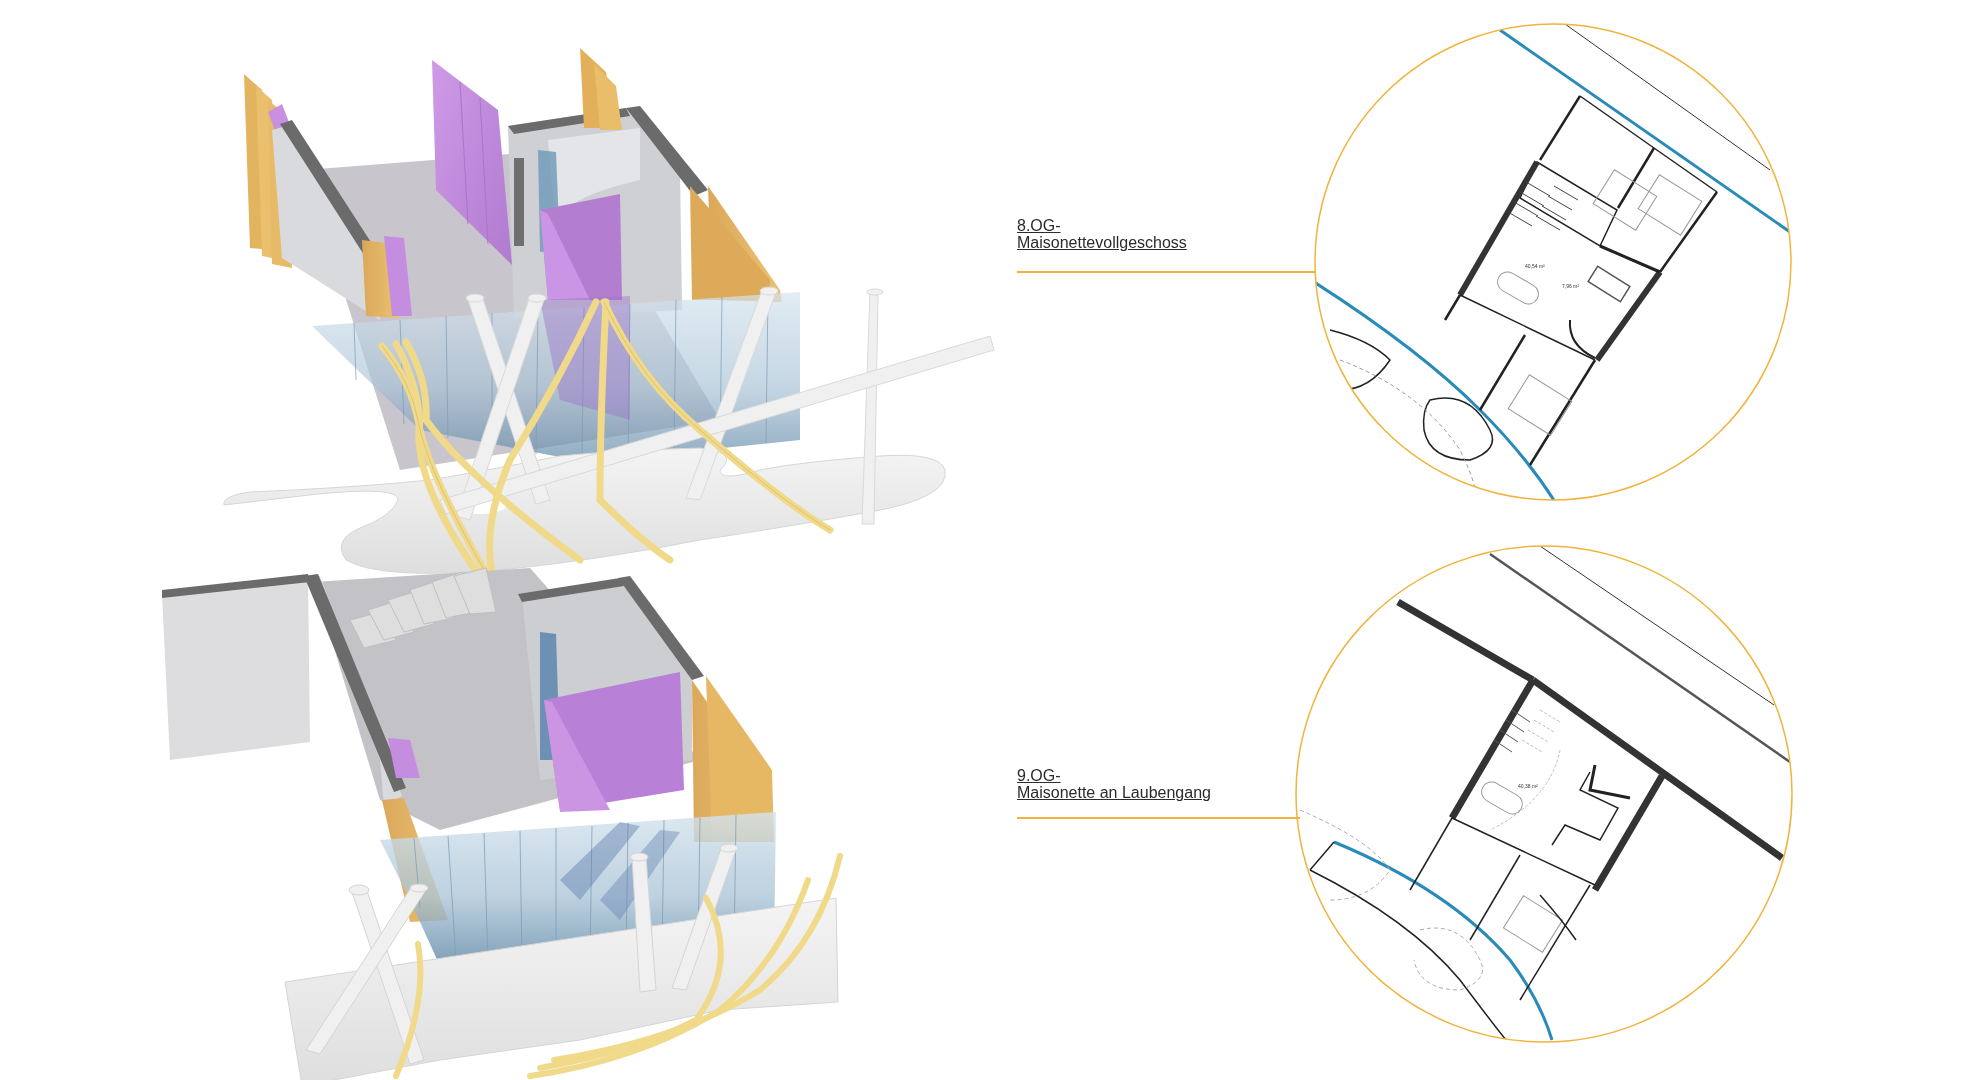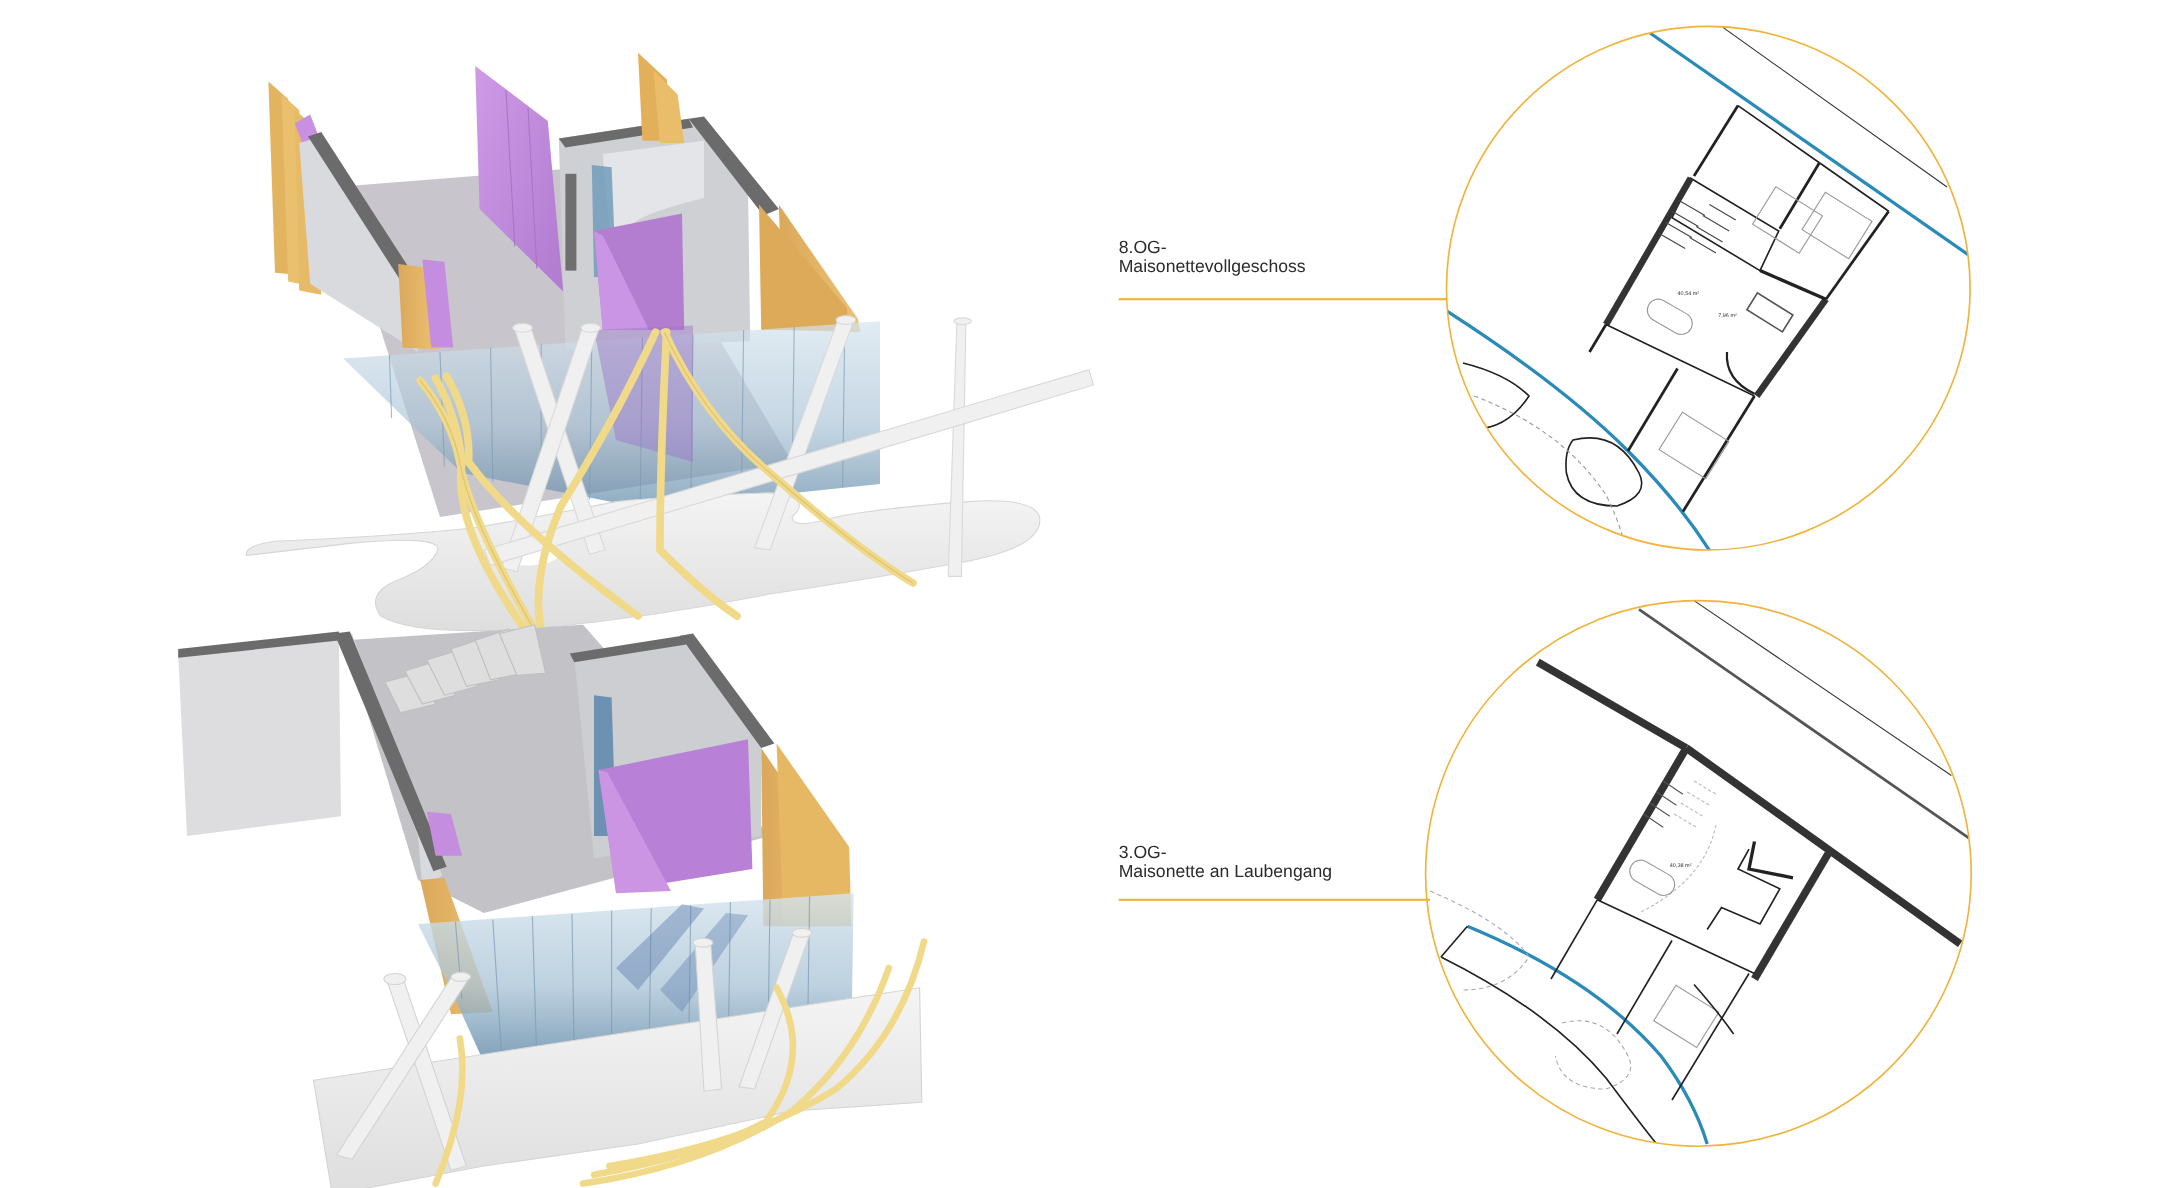--- a/index.html
+++ b/index.html
@@ -1,18 +1,18 @@
 <!DOCTYPE html>
 <html><head>
 <meta charset="utf-8">
 <style>
   html, body { margin: 0; padding: 0; background: #ffffff; }
   body { width: 1980px; height: 1080px; position: relative; overflow: hidden; font-family: "Liberation Sans", sans-serif; }
   .axo { position: absolute; left: 0; top: 0; width: 1000px; height: 1080px; }
-  .label { position: absolute; color: #2b2b2b; font-size: 16px; line-height: 17px; }
+  .label { position: absolute; color: #2b2b2b; font-size: 16px; line-height: 17px; text-decoration: underline; }
   .leader { position: absolute; height: 2px; }
   .plan { position: absolute; }
 </style>
 </head>
 <body>
 
 <svg class="axo" viewBox="0 0 1000 1080" xmlns="http://www.w3.org/2000/svg">
   <defs>
     <linearGradient id="glassG" x1="0" y1="0" x2="0" y2="1">
       <stop offset="0" stop-color="#d5e4ee" stop-opacity="0.9"></stop>
@@ -185,21 +185,21 @@
   </g>
 </svg>
 
 <div class="label" style="left:1017px; top:217px;">
   <div>8.OG-</div>
   <div>Maisonettevollgeschoss</div>
 </div>
 <div class="leader" style="left:1017px; top:271px; width:298px; background:#f0b43c;"></div>
 
 <div class="label" style="left:1017px; top:767px;">
-  <div>3.OG-</div>
+  <div>9.OG-</div>
   <div>Maisonette an Laubengang</div>
 </div>
 <div class="leader" style="left:1017px; top:817px; width:283px; background:#f0b43c;"></div>
 
 <svg class="plan" style="left:1300px; top:10px;" width="510" height="510" viewBox="0 0 510 510" xmlns="http://www.w3.org/2000/svg">
   <defs>
       <clipPath id="c1">
         <circle cx="253" cy="252" r="238"></circle>
       </clipPath>
     </defs>

